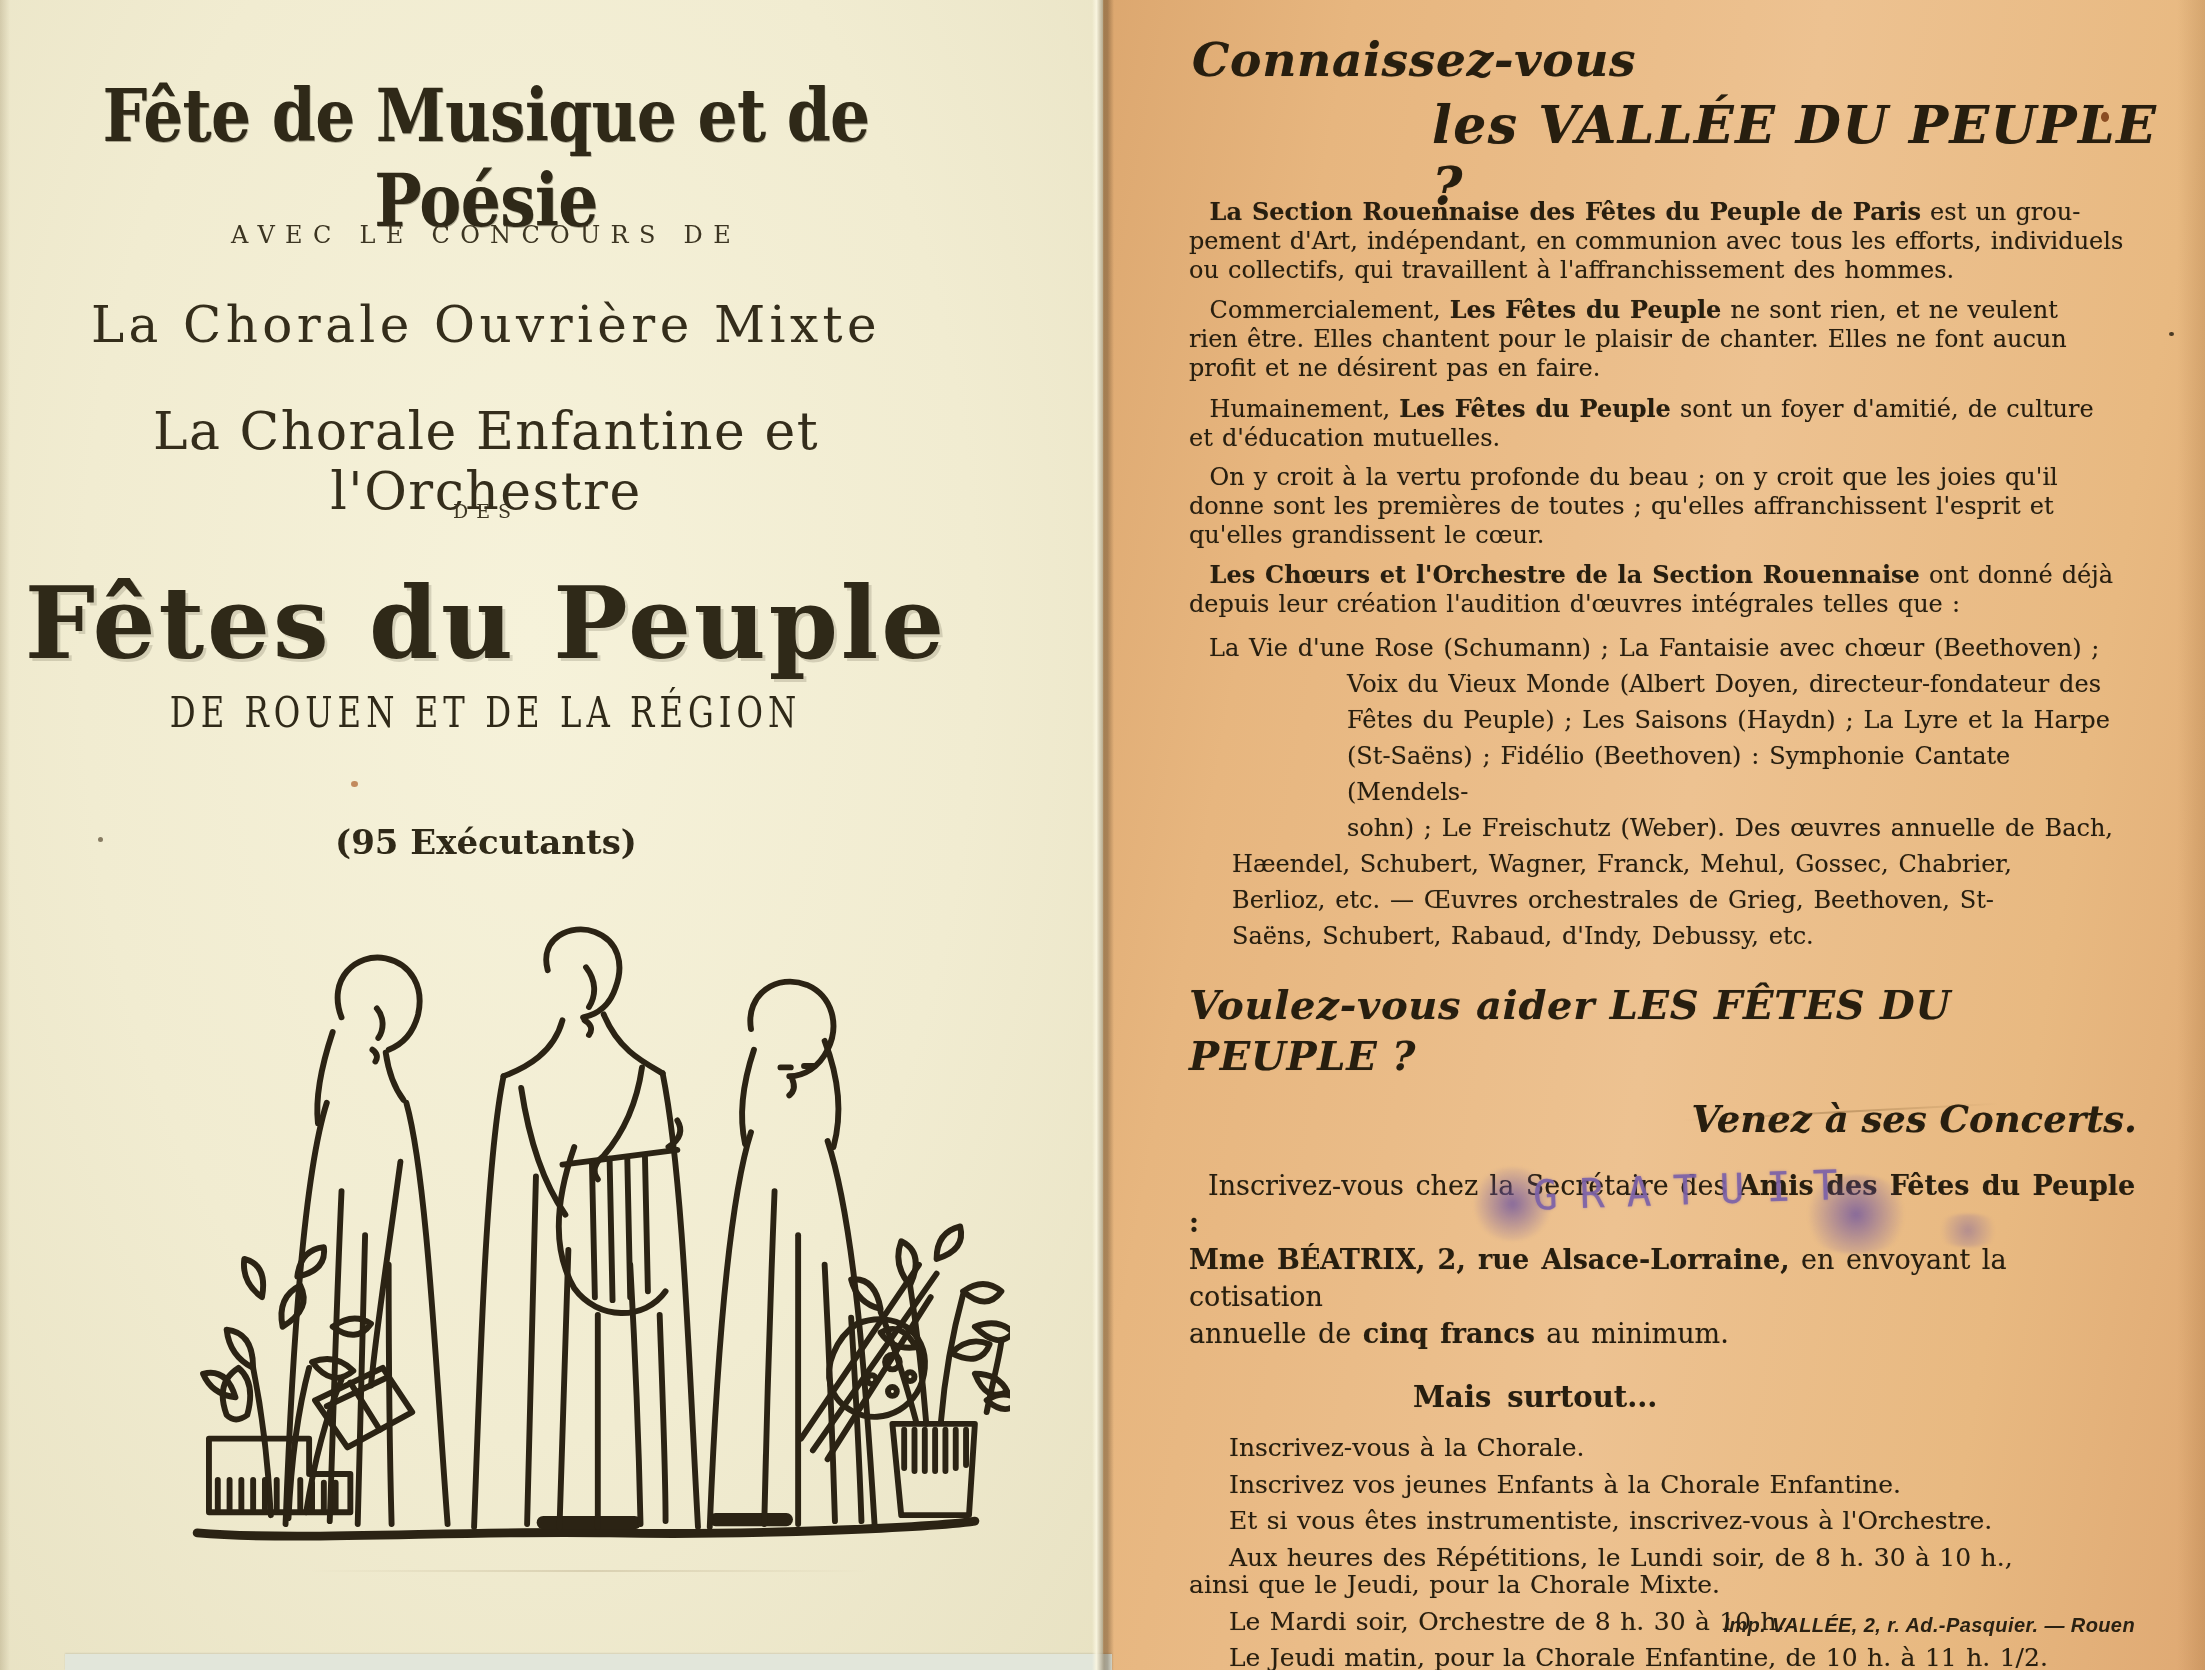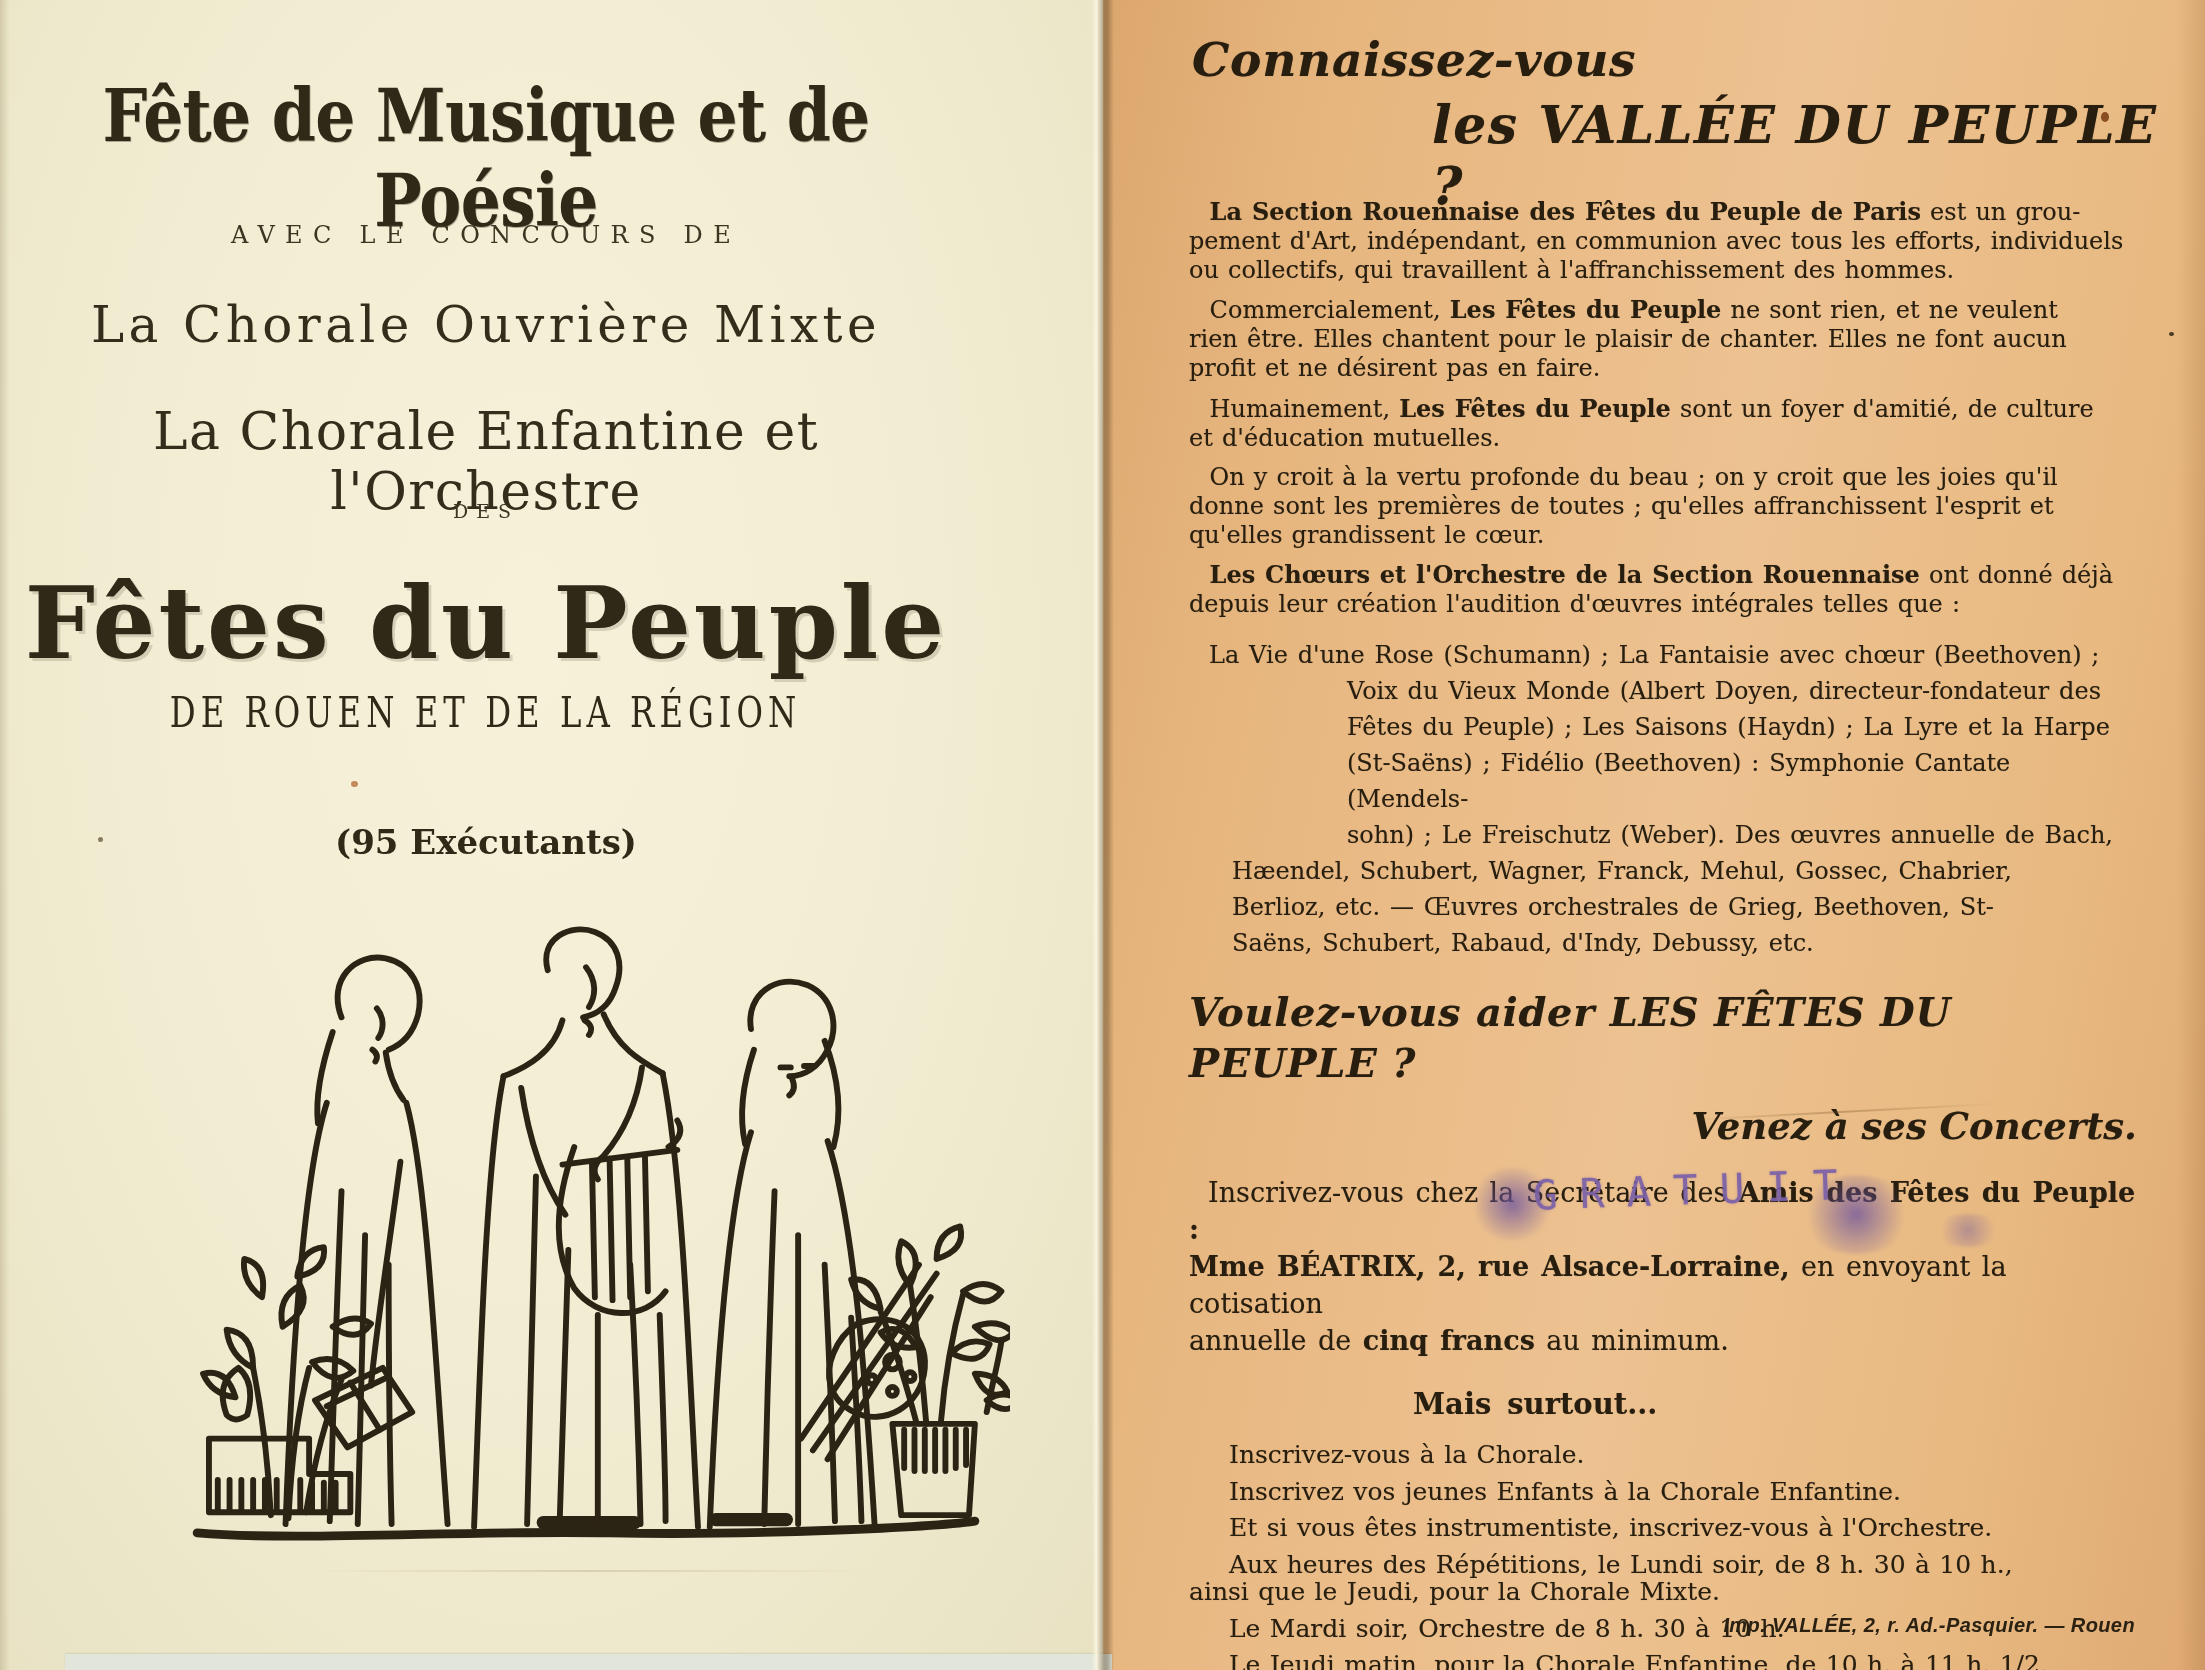--- a/index.html
+++ b/index.html
@@ -41,21 +41,21 @@
   .rp-h1{position:absolute;left:1192px;top:32px;font-size:47px;font-weight:bold;font-style:italic;
     letter-spacing:0.7px;text-shadow:0 0 0.7px rgba(30,20,5,.5);}
   .rp-h2{position:absolute;left:1432px;top:94px;font-size:52px;font-weight:bold;font-style:italic;
     letter-spacing:1.5px;text-shadow:0 0 0.7px rgba(30,20,5,.5);}
 
   .rp-flow{position:absolute;left:1189px;top:197px;width:948px;
     font-size:24px;line-height:29px;text-shadow:0 0 0.7px rgba(35,25,8,.35);}
   .body-p{margin:0 0 10.3px 0;text-indent:20.6px;white-space:pre-line;word-spacing:1.5px;}
   .b{font-weight:bold;}
 
-  .works{margin-top:18px;font-size:24px;line-height:36px;word-spacing:2.2px;}
+  .works{margin-top:11px;font-size:24px;line-height:36px;word-spacing:2.2px;}
   .wl0{margin-left:20px;}
   .wl-mid{margin-left:158px;}
   .wl-end{margin-left:43px;}
 
   .rp-aider{margin-top:25px;font-size:40px;font-weight:bold;font-style:italic;letter-spacing:0.7px;line-height:51px;}
   .rp-venez{margin-top:14.7px;font-size:37px;font-weight:bold;font-style:italic;text-align:right;line-height:46px;}
 
   .rp-insc{margin-top:25px;font-size:27px;line-height:37px;text-indent:19px;white-space:pre-line;word-spacing:2.9px;}
   .rp-mais{margin-top:22px;margin-left:224px;font-size:29px;font-weight:bold;line-height:37px;word-spacing:5.9px;}
 

